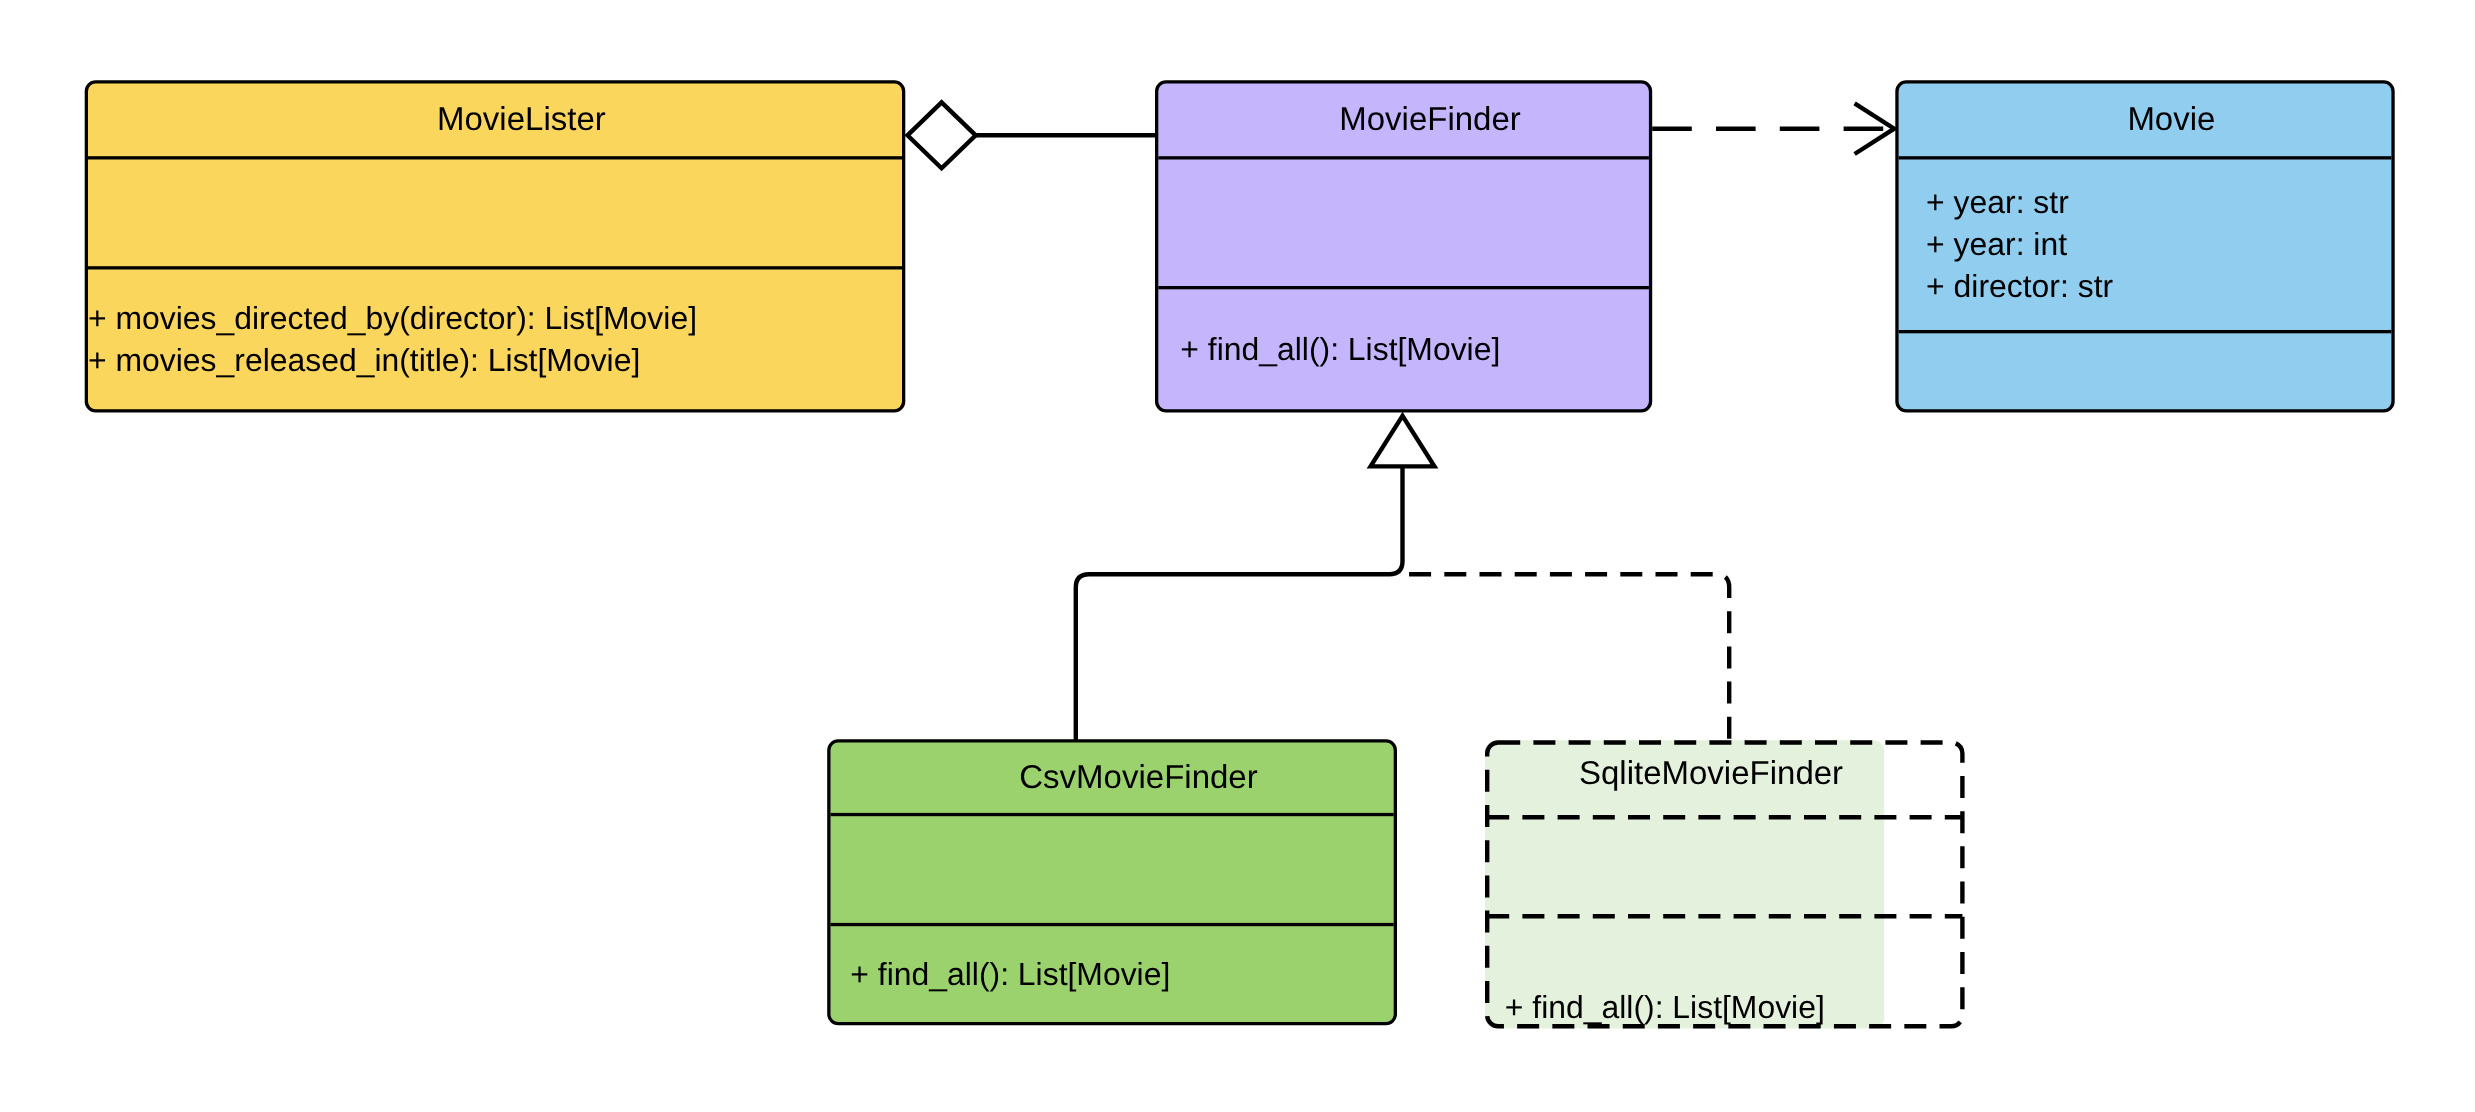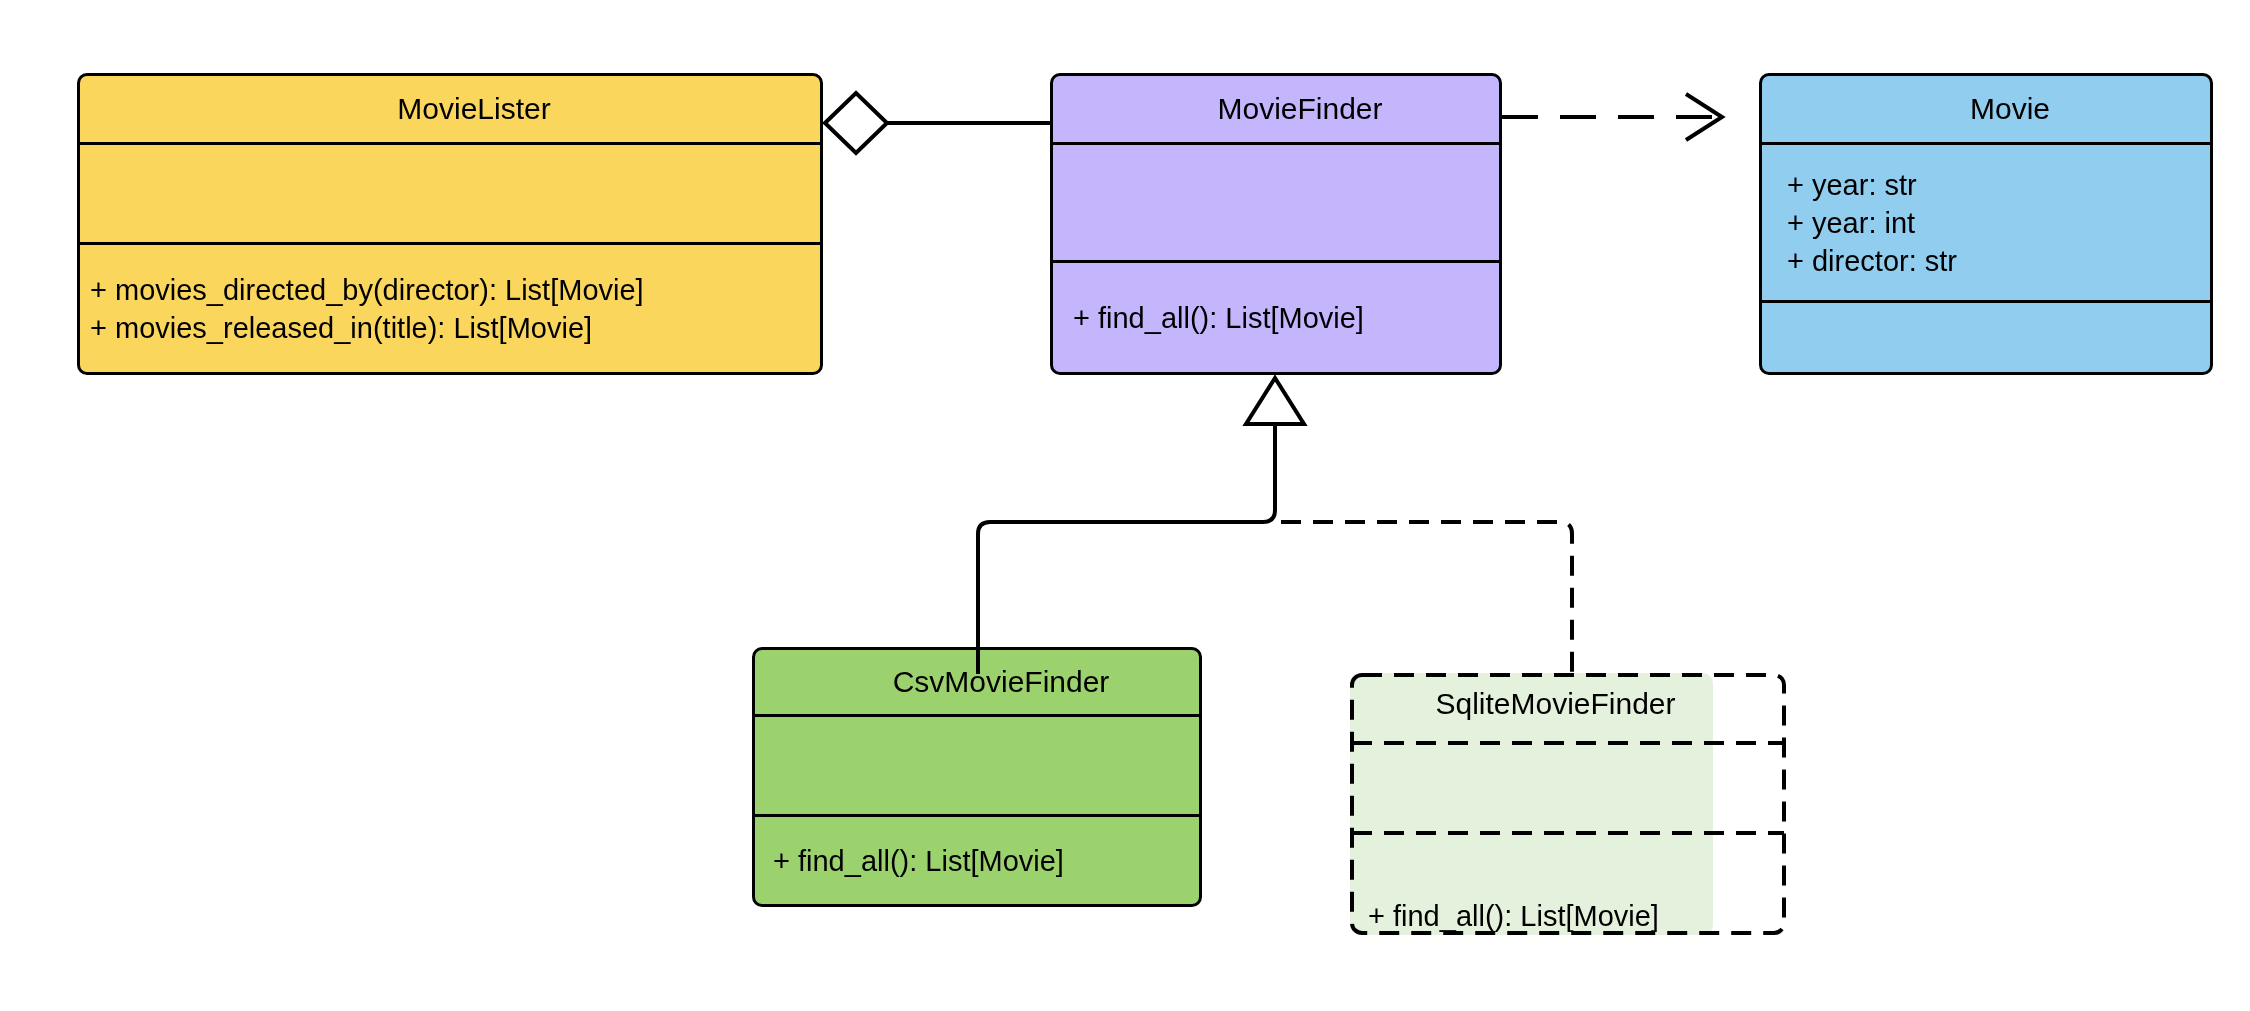--- a/index.html
+++ b/index.html
@@ -76,49 +76,49 @@
 </head>
 <body>
 
 <div id="canvas">
 
   <div class="uml-class" style="left: 77px; top: 73px; width: 746px; height: 302px; background: rgb(251, 214, 93);">
     <div class="compartment title" style="height:66px">
       <span>MovieLister</span>
     </div>
     <div class="compartment attrs" style="height:100px; padding-left:10px"></div>
-    <div class="compartment methods" style="padding-left:10px">
+    <div class="compartment methods" style="padding-left:0">
       <div class="member">+ movies_directed_by(director): List[Movie]</div>
       <div class="member">+ movies_released_in(title): List[Movie]</div>
     </div>
   </div>
 
   <div class="uml-class" style="left: 1050px; top: 73px; width: 452px; height: 302px; background: #c4b5fd;">
     <div class="compartment title" style="height:66px">
       <span>MovieFinder</span>
     </div>
     <div class="compartment attrs" style="height:118px; padding-left:20px"></div>
     <div class="compartment methods" style="padding-left:20px">
       <div class="member">+ find_all(): List[Movie]</div>
     </div>
   </div>
 
-  <div class="uml-class" style="left: 1723px; top: 73px; width: 454px; height: 302px; background: rgb(145, 205, 238); margin-left: 36px;">
+  <div class="uml-class" style="left: 1723px; top: 73px; width: 454px; height: 302px; background: rgb(145, 205, 238);">
     <div class="compartment title" style="height:66px">
       <span>Movie</span>
     </div>
     <div class="compartment attrs" style="height:158px; padding-left:25px">
       <div class="member">+ year: str</div>
       <div class="member">+ year: int</div>
       <div class="member">+ director: str</div>
     </div>
     <div class="compartment methods"></div>
   </div>
 
-  <div class="uml-class" style="left: 752px; top: 647px; width: 450px; height: 260px; background: rgb(155, 210, 110);">
+  <div class="uml-class" style="left: 752px; top: 672px; width: 518px; height: 260px; background: rgb(155, 210, 110);">
     <div class="compartment title" style="height:64px">
       <span>CsvMovieFinder</span>
     </div>
     <div class="compartment attrs" style="height:100px; padding-left:18px"></div>
     <div class="compartment methods" style="padding-left:18px">
       <div class="member">+ find_all(): List[Movie]</div>
     </div>
   </div>
 
   <div class="uml-class no-border" style="left: 1350px; top: 673px; width: 363px; height: 262px; border-radius: 10px; background: rgb(228, 241, 220); gap: 41px;">

